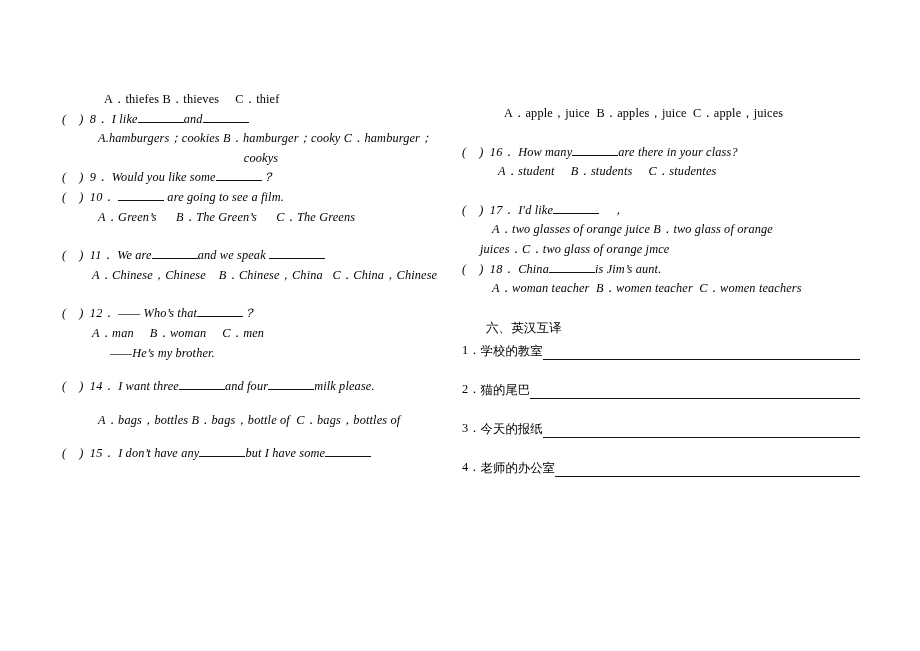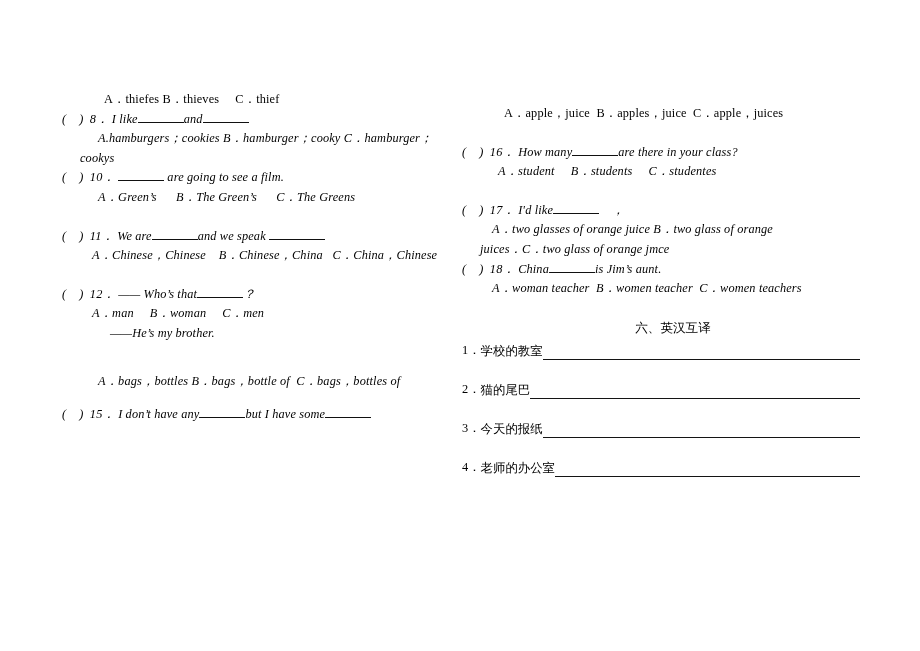--- a/index.html
+++ b/index.html
@@ -44,20 +44,21 @@
     text-indent: 0;
   }
   .opts {
     padding-left: 36px;
   }
   .opts-wide {
     padding-left: 30px;
   }
   .cont {
     padding-left: 18px;
+    text-align: center;
   }
   .justify {
     text-align: justify;
     text-align-last: left;
     padding-left: 30px;
   }
   .nojust {
     padding-left: 18px;
   }
   .gap-m { height: 14px; }
@@ -73,21 +74,20 @@
   }
   .b-md { width: 46px; }
   .b-lg { width: 56px; }
   .b-xl { width: 66px; }
 
   
   .zh {
     font-family: "DejaVu Sans", "Liberation Sans", sans-serif;
     font-size: 12.6px;
     line-height: 20px;
-    text-align: center;
   }
   .tr-head {
     padding-left: 24px;
     margin-bottom: 3px;
   }
   .tr-item {
     display: flex;
     align-items: flex-end;
     font-size: 12.4px;
     line-height: 19px;
@@ -118,20 +118,21 @@
 
     <div class="line" style="padding-left:42px;">A．thiefes B．thieves     C．thief</div>
 
     <div class="q">
       <div class="line stem"><span class="marker">(    )</span>  <span>8．</span> <span>I like</span><span class="blank b-md"></span><span>and</span><span class="blank b-md"></span></div>
       <div class="line opts">A.hamburgers；cookies B．hamburger；cooky C．hamburger；</div>
       <div class="line cont">cookys</div>
     </div>
 
     <div class="q">
+      <div class="line stem"><span class="marker">(    )</span>  <span>9．</span> <span>Would you like some</span><span class="blank b-md"></span><span>？</span></div>
     </div>
 
     <div class="q">
       <div class="line stem"><span class="marker">(    )</span>  <span>10．</span> <span class="blank b-md"></span> <span>are going to see a film.</span></div>
       <div class="line opts">A．Green’s      B．The Green’s      C．The Greens</div>
     </div>
 
     <div class="gap-l"></div>
 
     <div class="q">
@@ -144,20 +145,21 @@
     <div class="q">
       <div class="line stem"><span class="marker">(    )</span>  <span>12．</span> <span>—— Who’s that</span><span class="blank b-md"></span><span>？</span></div>
       <div class="line opts-wide">A．man     B．woman     C．men</div>
       <div class="line" style="padding-left:48px;">——He’s my brother.</div>
     </div>
 
 
     <div class="gap-m"></div>
 
     <div class="q">
+      <div class="line stem"><span class="marker">(    )</span>  <span>14．</span> <span>I want three</span><span class="blank b-md"></span><span>and four</span><span class="blank b-md"></span><span>milk please.</span></div>
       <div class="gap-m"></div>
       <div class="line opts">A．bags，bottles B．bags，bottle of  C．bags，bottles of</div>
     </div>
 
     <div class="gap-m"></div>
 
     <div class="q">
       <div class="line stem"><span class="marker">(    )</span>  <span>15．</span> <span>I don’t have any</span><span class="blank b-md"></span><span>but I have some</span><span class="blank b-md"></span></div>
     </div>
 

